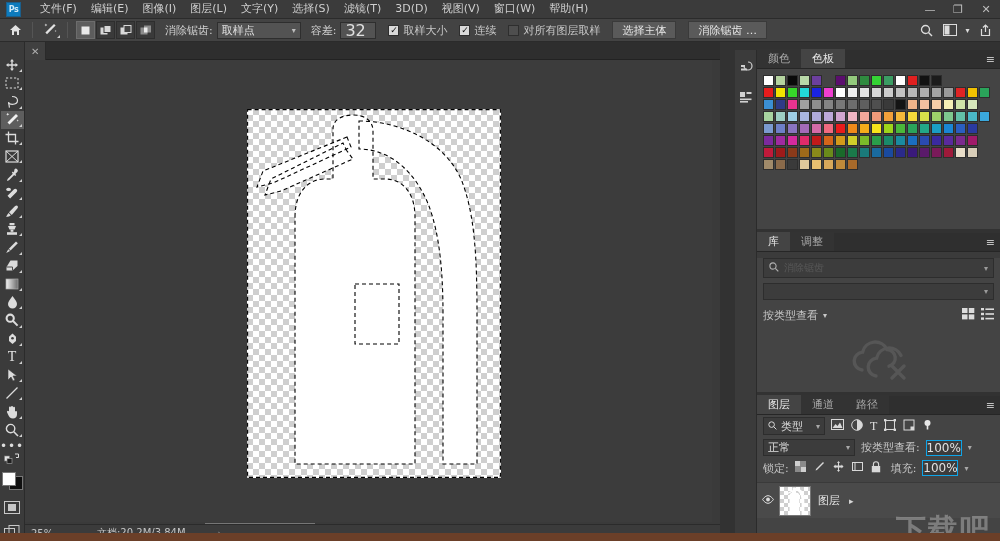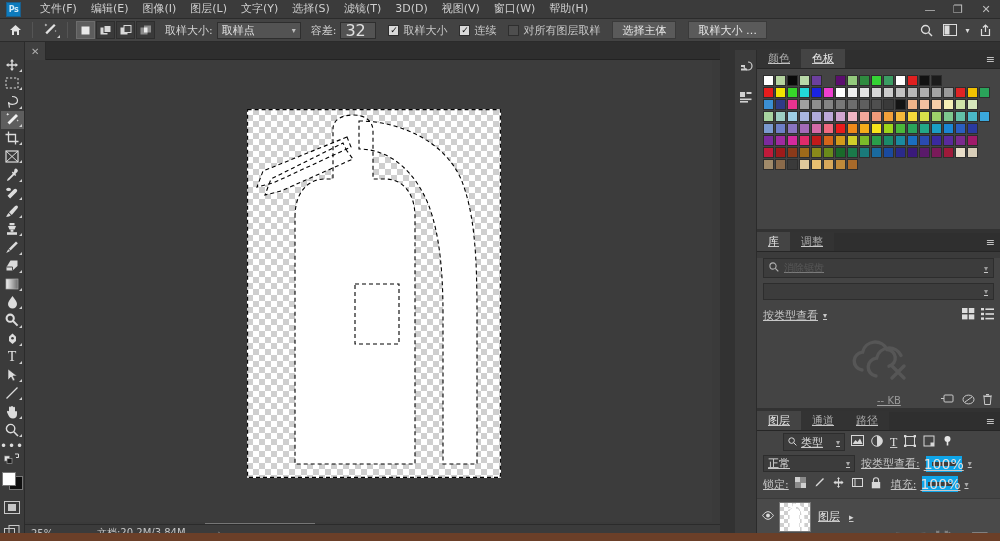--- a/index.html
+++ b/index.html
@@ -146,21 +146,21 @@
   .sb-arrow { margin-left:32px; color:#9d9d9d;}
 
   
   .dock-icons {
     position:absolute; left:735px; top:50px; width:22px; height:491px;
     background:#3b3b3b; display:flex; flex-direction:column; align-items:center;
     padding-top:6px; border-right:1px solid #2b2b2b;
   }
   .dock-ico { width:20px; height:22px; display:flex; align-items:center; justify-content:center;
     color:#d2d2d2; margin-bottom:8px;}
-  .panels { position:absolute; left:757px; top:50px; width:243px; height:491px; background:#3b3b3b;text-decoration:underline; }
+  .panels { position:absolute; left:757px; top:50px; width:243px; height:491px; background:#3b3b3b; }
 
   .panel-tabs {
     height:19px; background:#2f2f2f; display:flex; align-items:flex-end;
     border-bottom:1px solid #262626; position:relative;
   }
   .ptab {
     height:19px; padding:0 11px; display:flex; align-items:center;
     font-size:11px; color:#a8a8a8; background:#333;
   }
   .ptab.active { background:#444; color:#e8e8e8; }
@@ -196,32 +196,32 @@
     gap:8px; padding-right:8px; color:#bdbdbd; font-size:10px;
   }
 
   
   .lay-filter {
     height:22px; display:flex; align-items:center; padding:0 6px; gap:6px;
   }
   .lay-type {
     height:17px; width:62px; background:#3c3c3c; border:1px solid #2d2d2d;
     display:flex; align-items:center; justify-content:space-between; padding:8px 4px;
-    font-size:11px; color:#dcdcdc;margin-left:20px;
+    font-size:11px; color:#dcdcdc;
   }
   .lay-icons { display:flex; align-items:center; gap:7px; color:#d8d8d8; font-size:11px;}
   .lay-row2 { height:21px; display:flex; align-items:center; padding:0 6px; gap:6px;}
   .blend {
     height:17px; width:92px; background:#3c3c3c; border:1px solid #2d2d2d;
     display:flex; align-items:center; justify-content:space-between; padding:0 4px;
     font-size:11px; color:#e0e0e0;
   }
   .opa-val {
-    height:16px; width:36px; background:#3c3c3c; border:6px solid #0ea5e9;
-    display:flex; align-items:center; justify-content:center; font-size:14px; color:#e0e0e0;
+    height:16px; width:36px; background:#3c3c3c; border:1px solid #0ea5e9;
+    display:flex; align-items:center; justify-content:center; font-size:12px; color:#e0e0e0;
   }
   .lay-row3 { height:20px; display:flex; align-items:center; padding:0 6px; gap:6px; font-size:11px;}
   .layer-item {
     height:36px; margin:4px 0 0 0; background:#4a4a4a; display:flex; align-items:center;
     padding-left:22px; gap:7px; border-top:1px solid #3a3a3a; position:relative;
   }
   .eye { position:absolute; left:5px; color:#ddd; font-size:10px;}
   .thumb {
     width:32px; height:30px; border:1px solid #767676;
     background-color:#fff;
@@ -299,41 +299,41 @@
           </svg>
       </div>
       <div class="mode-btn">
         <svg width="12" height="11" viewBox="0 0 12 11">
             <rect x="0.5" y="2.5" width="7" height="7" fill="#8c8c8c"></rect>
             <rect x="4" y="0.5" width="7" height="7" fill="#8c8c8c"></rect>
             <rect x="4" y="2.5" width="3.5" height="5" fill="#ececec"></rect>
           </svg>
       </div>
     </div>
-    <div class="opt-label">取样大小:</div>
+    <div class="opt-label">消除锯齿:</div>
     <div class="opt-select">
       <span>取样点</span>
       <span style="font-size:8px;color:#bdbdbd;">▾</span>
     </div>
     <div class="opt-label">容差:</div>
     <div class="opt-input">32</div>
     <div class="opt-check">
       <span class="chkbox">✓</span>
       <span>取样大小</span>
     </div>
     <div class="opt-check">
       <span class="chkbox">✓</span>
       <span>连续</span>
     </div>
     <div class="opt-check">
       <span class="chkbox off"></span>
       <span>对所有图层取样</span>
     </div>
     <div class="opt-btn">选择主体</div>
-    <div class="opt-btn">取样大小 …</div>
+    <div class="opt-btn">消除锯齿 …</div>
     <div class="opt-right">
       <div class="opt-icon">
         <svg width="13" height="13" viewBox="0 0 13 13">
             <circle cx="5.5" cy="5.5" r="4" fill="none" stroke="#dcdcdc" stroke-width="1.3"></circle>
             <line x1="8.5" y1="8.5" x2="12" y2="12" stroke="#dcdcdc" stroke-width="1.4"></line>
           </svg>
       </div>
       <div class="opt-icon">
         <svg width="15" height="12" viewBox="0 0 15 12">
             <rect x="0.5" y="0.5" width="13" height="11" fill="none" stroke="#dcdcdc"></rect>
@@ -793,42 +793,20 @@
           </span>
         </span>
       </div>
       <div class="lib-empty">
         <svg width="66" height="46" viewBox="0 0 66 46">
           <path d="M16 34 a9 9 0 01.6-17.9 A13 13 0 0141 13.5 a8.5 8.5 0 012 16.7" fill="none" stroke="#565656" stroke-width="3.4" stroke-linecap="round"></path>
           <path d="M24 34 a9 9 0 01.6-17.9 A13 13 0 0149 13.5" fill="none" stroke="#565656" stroke-width="3.4" stroke-linecap="round" transform="translate(6,6)"></path>
           <path d="M46 30 L58 42 M58 30 L46 42" stroke="#565656" stroke-width="3.4" stroke-linecap="round"></path>
         </svg>
       </div>
-      <div class="lib-foot">
-        <span style="margin-right:auto;padding-left:120px;opacity:.7;">-- KB</span>
-        <span>
-          <svg width="13" height="10" viewBox="0 0 13 10">
-              <rect x="3" y="1" width="9" height="7" rx="1" fill="none" stroke="#c8c8c8"></rect>
-              <line x1="0" y1="4.5" x2="3" y2="4.5" stroke="#c8c8c8"></line>
-            </svg>
-        </span>
-        <span>
-          <svg width="13" height="11" viewBox="0 0 13 11">
-              <ellipse cx="6.5" cy="5.5" rx="5.5" ry="4.4" fill="none" stroke="#c8c8c8"></ellipse>
-              <path d="M3 8 L10 3" stroke="#c8c8c8"></path>
-            </svg>
-        </span>
-        <span>
-          <svg width="9" height="11" viewBox="0 0 9 11">
-              <path d="M1 2.5 h7 l-.7 8 h-5.6z" fill="none" stroke="#c8c8c8"></path>
-              <line x1="0" y1="2" x2="9" y2="2" stroke="#c8c8c8"></line>
-              <rect x="3" y="0" width="3" height="1.3" fill="#c8c8c8"></rect>
-            </svg>
-        </span>
-      </div>
     </div>
 
     <div class="panel-gap"></div>
 
     <div class="panel-tabs">
       <div class="ptab active">图层</div>
       <div class="ptab">通道</div>
       <div class="ptab">路径</div>
       <div class="pmenu">≡</div>
     </div>

